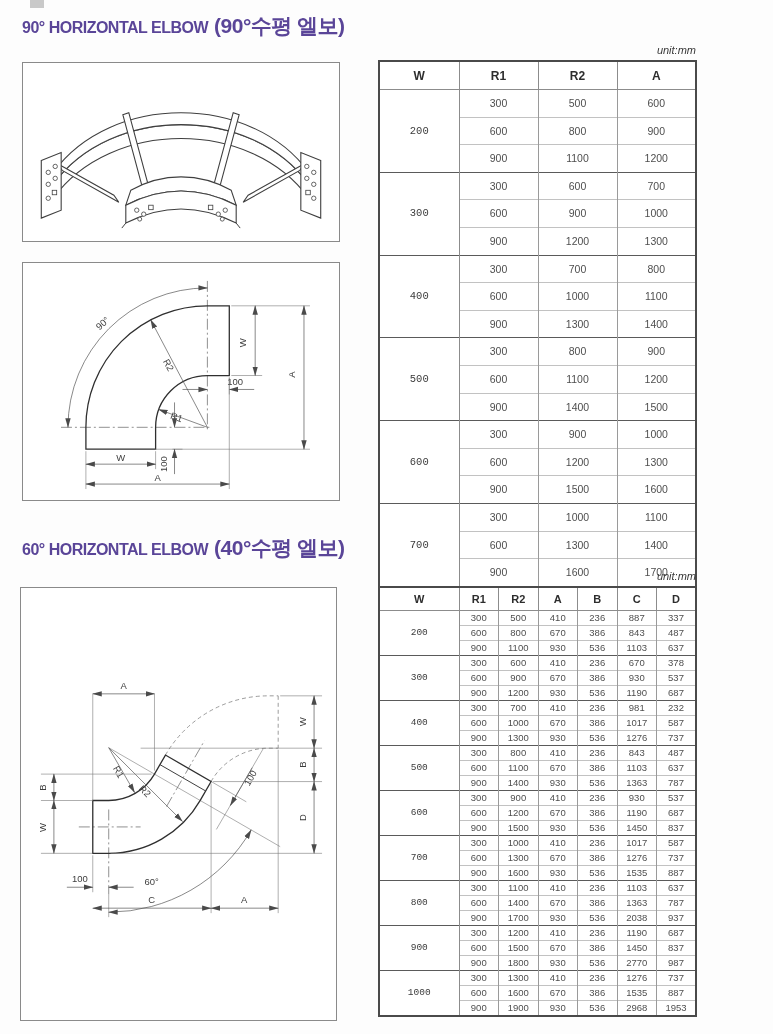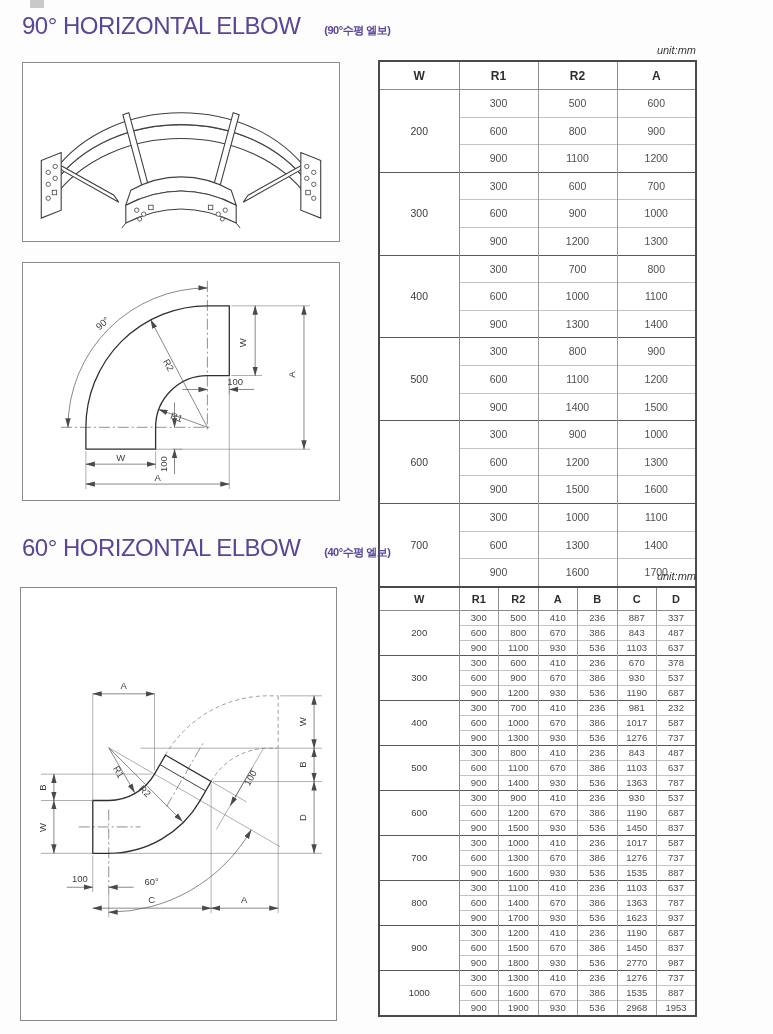--- a/index.html
+++ b/index.html
@@ -2,22 +2,22 @@
 <html><head>
 <meta charset="utf-8">
 <style>
   html,body{margin:0;padding:0;background:#e8e8e8;}
   .page{position:relative;width:773px;height:1034px;background:#fdfdfd;
         font-family:"Liberation Sans",sans-serif;overflow:hidden;}
   .scan-artifact{position:absolute;left:30px;top:0;width:14px;height:8px;background:#c9c9c9;}
 
   
   .sec-title{position:absolute;left:22px;white-space:nowrap;color:#5a4598;}
-  .sec-title .en{font-size:24px;font-weight:normal;letter-spacing:-0.5px;}
-  .sec-title .ko{font-size:11px;font-weight:bold;margin-left:24px;letter-spacing:-0.5px;}
+  .sec-title .en{font-size:16px;font-weight:bold;letter-spacing:-0.5px;}
+  .sec-title .ko{font-size:21px;font-weight:bold;margin-left:6px;letter-spacing:-0.5px;}
   #title-90{top:12px;}
   #title-60{top:534px;}
 
   
   .fig-box{position:absolute;background:#fff;border:1px solid #8a8a8a;}
   #fig-iso{left:22px;top:62px;width:316px;height:178px;}
   #fig-90{left:22px;top:262px;width:316px;height:237px;}
   #fig-60{left:20px;top:587px;width:315px;height:432px;}
 
   
@@ -32,21 +32,21 @@
   table.dim-table{border-collapse:collapse;width:100%;table-layout:fixed;background:#fff;
                   border:2px solid #4a4a4a;}
   .dim-table th{border:1px solid #8c8c8c;font-size:12px;font-weight:bold;color:#2d2d2d;
                 height:27px;padding:0;text-align:center;}
   .dim-table td{border-left:1px solid #9a9a9a;border-top:1px solid #c2c2c2;
                 font-size:10.5px;color:#4e4e4e;text-align:center;padding:0;line-height:1;}
   .t1 td{height:26.6px;}
   .t2 th{height:22px;font-size:11px;}
   .t2 td{height:14px;font-size:9.5px;}
   .dim-table tr.gs td{border-top:1px solid #5a5a5a;}
-  .dim-table td.wcell{border-right:1px solid #8c8c8c;color:#3b3b3b;}
+  .dim-table td.wcell{border-right:1px solid #8c8c8c;color:#3b3b3b;font-family:Liberation Mono, monospace;}
 
   
   svg{display:block;}
   .ln{stroke:#3f3f3f;stroke-width:1.1;fill:#fff;}
   .lnf{stroke:#3f3f3f;stroke-width:1;fill:none;}
   .hole{stroke:#3f3f3f;stroke-width:0.8;fill:#fff;}
   .outline{stroke:#2f2f2f;stroke-width:1.3;fill:none;}
   .dim{stroke:#555;stroke-width:0.7;fill:none;}
   .ext{stroke:#787878;stroke-width:0.6;fill:none;}
   .cl{stroke:#606060;stroke-width:0.7;fill:none;stroke-dasharray:11 3 2 3;}
@@ -586,21 +586,21 @@
             <td>670</td>
             <td>386</td>
             <td>1363</td>
             <td>787</td>
           </tr>
           <tr>
             <td>900</td>
             <td>1700</td>
             <td>930</td>
             <td>536</td>
-            <td>1623</td>
+            <td>2038</td>
             <td>937</td>
           </tr>
           <tr class="gs">
             <td rowspan="3" class="wcell">900</td>
             <td>300</td>
             <td>1200</td>
             <td>410</td>
             <td>236</td>
             <td>1190</td>
             <td>687</td>

